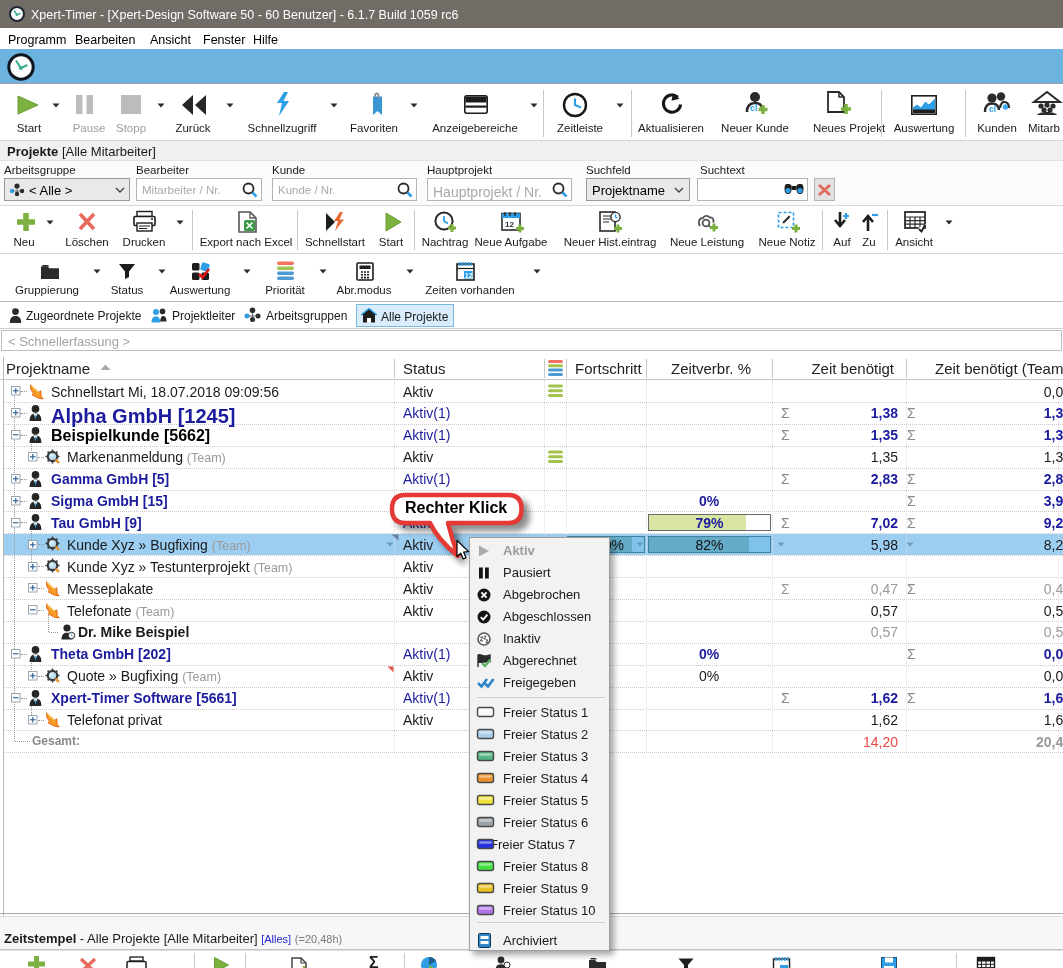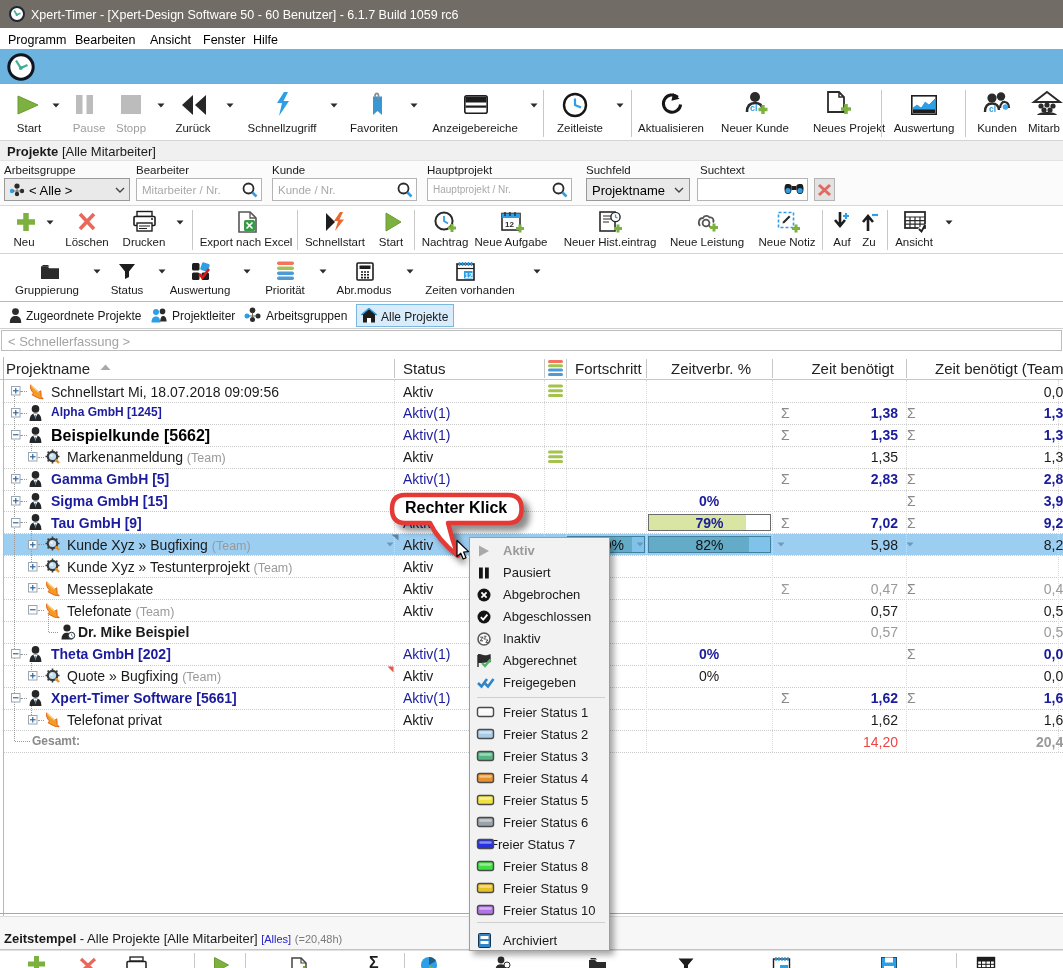--- a/index.html
+++ b/index.html
@@ -161,21 +161,21 @@
     <circle cx="6.5" cy="6.5" r="5" fill="none" stroke="#2b2b2b" stroke-width="1.8"></circle>
     <path d="M10.5 10.5 L14.5 14.5" stroke="#2e9fe6" stroke-width="2.6"></path>
   </svg>
 <div class="ab" style="left:272px;top:178px;width:145px;height:23px;background:#fff;border:1px solid #b4b4b4"></div>
 <div class="lbl" style="left:278px;top:184px;color:#a9a9a9;font-size:11.5px">Kunde / Nr.</div>
 <svg class="ab" style="left:397px;top:182px;" width="16" height="16" viewBox="0 0 16 16">
     <circle cx="6.5" cy="6.5" r="5" fill="none" stroke="#2b2b2b" stroke-width="1.8"></circle>
     <path d="M10.5 10.5 L14.5 14.5" stroke="#2e9fe6" stroke-width="2.6"></path>
   </svg>
 <div class="ab" style="left:427px;top:178px;width:145px;height:23px;background:#fff;border:1px solid #b4b4b4"></div>
-<div class="lbl" style="left:433px;top:184px;color:#a9a9a9;font-size:10px">Hauptprojekt / Nr.</div>
+<div class="lbl" style="left:433px;top:184px;color:#a9a9a9;font-size:14px">Hauptprojekt / Nr.</div>
 <svg class="ab" style="left:552px;top:182px;" width="16" height="16" viewBox="0 0 16 16">
     <circle cx="6.5" cy="6.5" r="5" fill="none" stroke="#2b2b2b" stroke-width="1.8"></circle>
     <path d="M10.5 10.5 L14.5 14.5" stroke="#2e9fe6" stroke-width="2.6"></path>
   </svg>
 <div class="ab" style="left:586px;top:178px;width:104px;height:23px;background:#e9e9e9;border:1px solid #999"></div>
 <div class="lbl" style="left:592px;top:183px;color:#000">Projektname</div>
 <svg class="ab" style="left:674px;top:187px;" width="10" height="6" viewBox="0 0 10 6">
     <path d="M1 1 L5 5 L9 1" stroke="#444" stroke-width="1.4" fill="none"></path>
   </svg>
 <div class="ab" style="left:697px;top:178px;width:111px;height:23px;background:#fff;border:1px solid #b4b4b4"></div>
@@ -456,21 +456,21 @@
     <path d="M4.75 2 L4.75 7.5" stroke="#33689c" stroke-width="1.2"></path>
   </svg>
 <div class="ab" style="left:21px;top:412.9px;width:6px;height:1px;border-top:1px dotted #9a9a9a"></div>
 <div class="ab" style="left:20px;top:412.9px;width:7px;height:1px;border-top:1px dotted #9a9a9a"></div>
 <svg class="ab" style="left:29px;top:404.9px;" width="13" height="16" viewBox="0 0 13 16">
     <circle cx="6.5" cy="3.9" r="3.8" fill="#262626"></circle>
     <path d="M0.6 16 C0.6 10.3 3.2 8.6 6.5 8.6 C9.8 8.6 12.4 10.3 12.4 16 Z" fill="#262626"></path>
     <path d="M4.2 8.8 L6.5 12.5 L8.8 8.8 Z" fill="#fff"></path>
     <path d="M6.5 9.6 L5.6 11 L6.5 14.8 L7.4 11 Z" fill="#2e9fe6"></path>
   </svg>
-<div class="lbl" style="left:51px;top:405.4px;font-size:12px;font-weight:bold;color:#1b1b9d">Alpha GmbH [1245]</div>
+<div class="lbl" style="left:51px;top:405.4px;font-size:20px;font-weight:bold;color:#1b1b9d">Alpha GmbH [1245]</div>
 <div class="lbl" style="left:403px;top:405.4px;font-size:14px;color:#1b1b9d">Aktiv(1)</div>
 <div class="lbl" style="left:748px;top:405.4px;width:150px;text-align:right;font-size:14px;color:#1b1b9d;font-weight:bold">1,38</div>
 <div class="lbl" style="left:781px;top:405.4px;font-size:14px;color:#8a8a8a">Σ</div>
 <div class="lbl" style="left:921px;top:405.4px;width:150px;text-align:right;font-size:14px;color:#1b1b9d;font-weight:bold">1,38</div>
 <div class="lbl" style="left:907px;top:405.4px;font-size:14px;color:#8a8a8a">Σ</div>
 <svg class="ab" style="left:11px;top:430.1px;" width="9.5" height="9.5" viewBox="0 0 9.5 9.5">
     <rect x="0.5" y="0.5" width="8.5" height="8.5" fill="#fdfdfd" stroke="#9aa6b0" stroke-width="1"></rect>
     <path d="M2 4.75 L7.5 4.75" stroke="#33689c" stroke-width="1.2"></path>
   </svg>
 <div class="ab" style="left:21px;top:434.8px;width:6px;height:1px;border-top:1px dotted #9a9a9a"></div>

